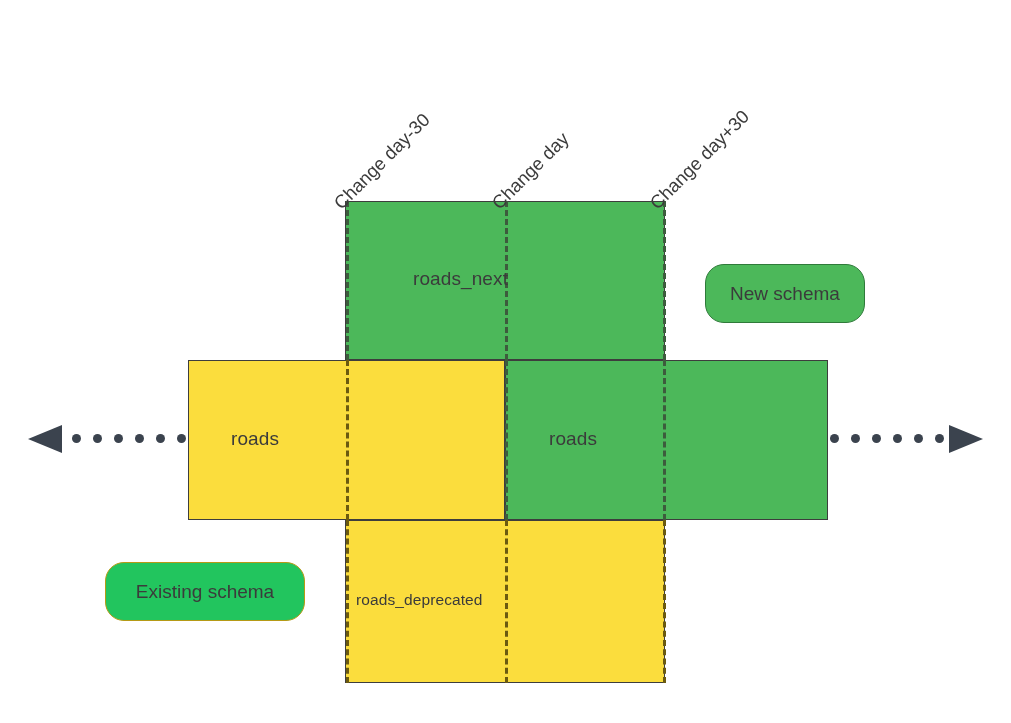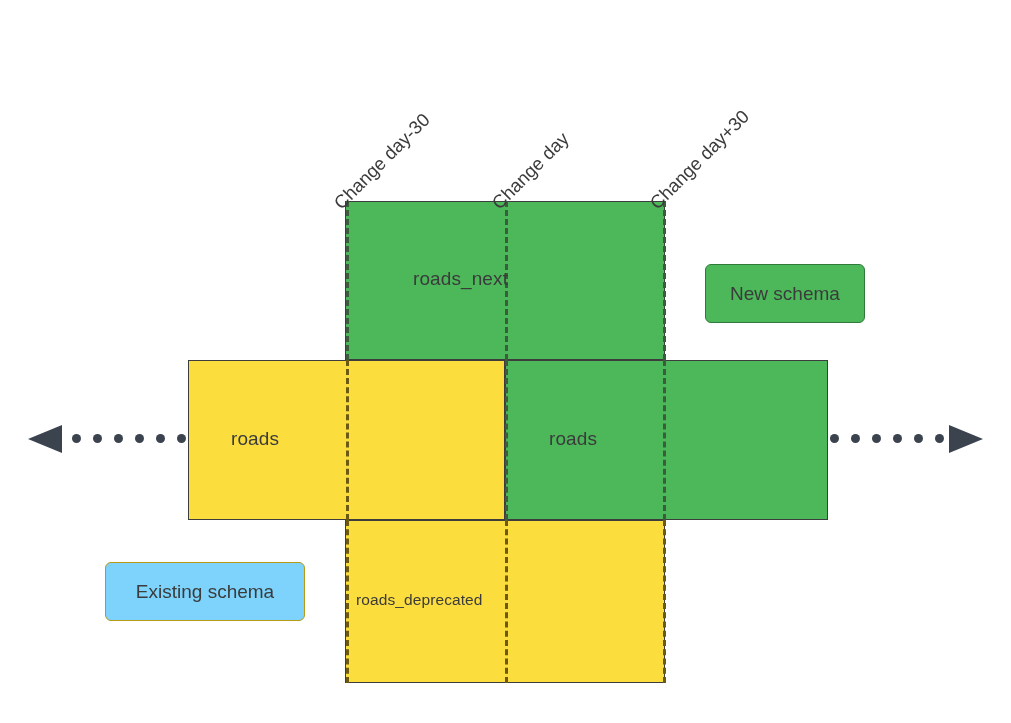--- a/index.html
+++ b/index.html
@@ -46,29 +46,29 @@
     color: #3b3b3b;
     font-size: 18.5px;
     white-space: nowrap;
     transform-origin: 0 100%;
     transform: rotate(-45deg);
   }
 
   .legend-box {
     position: absolute;
     box-sizing: border-box;
-    border-radius: 6px;
+    border-radius: 19px;
     display: flex;
     align-items: center;
     justify-content: center;
     font-size: 19px;
     color: #3b3b3b;
   }
   .legend-green { background: #4cb85a; border: 1.6px solid #2f7a3a; }
-  .legend-yellow { background: #7dd3fc; border: 1.6px solid #b59a16; }
+  .legend-yellow { background: #22c55e; border: 1.6px solid #b59a16; }
 
   .axis { position: absolute; }
   .axis-dot {
     position: absolute;
     width: 9px;
     height: 9px;
     border-radius: 50%;
     background: #3b434e;
   }
   .axis-head {

